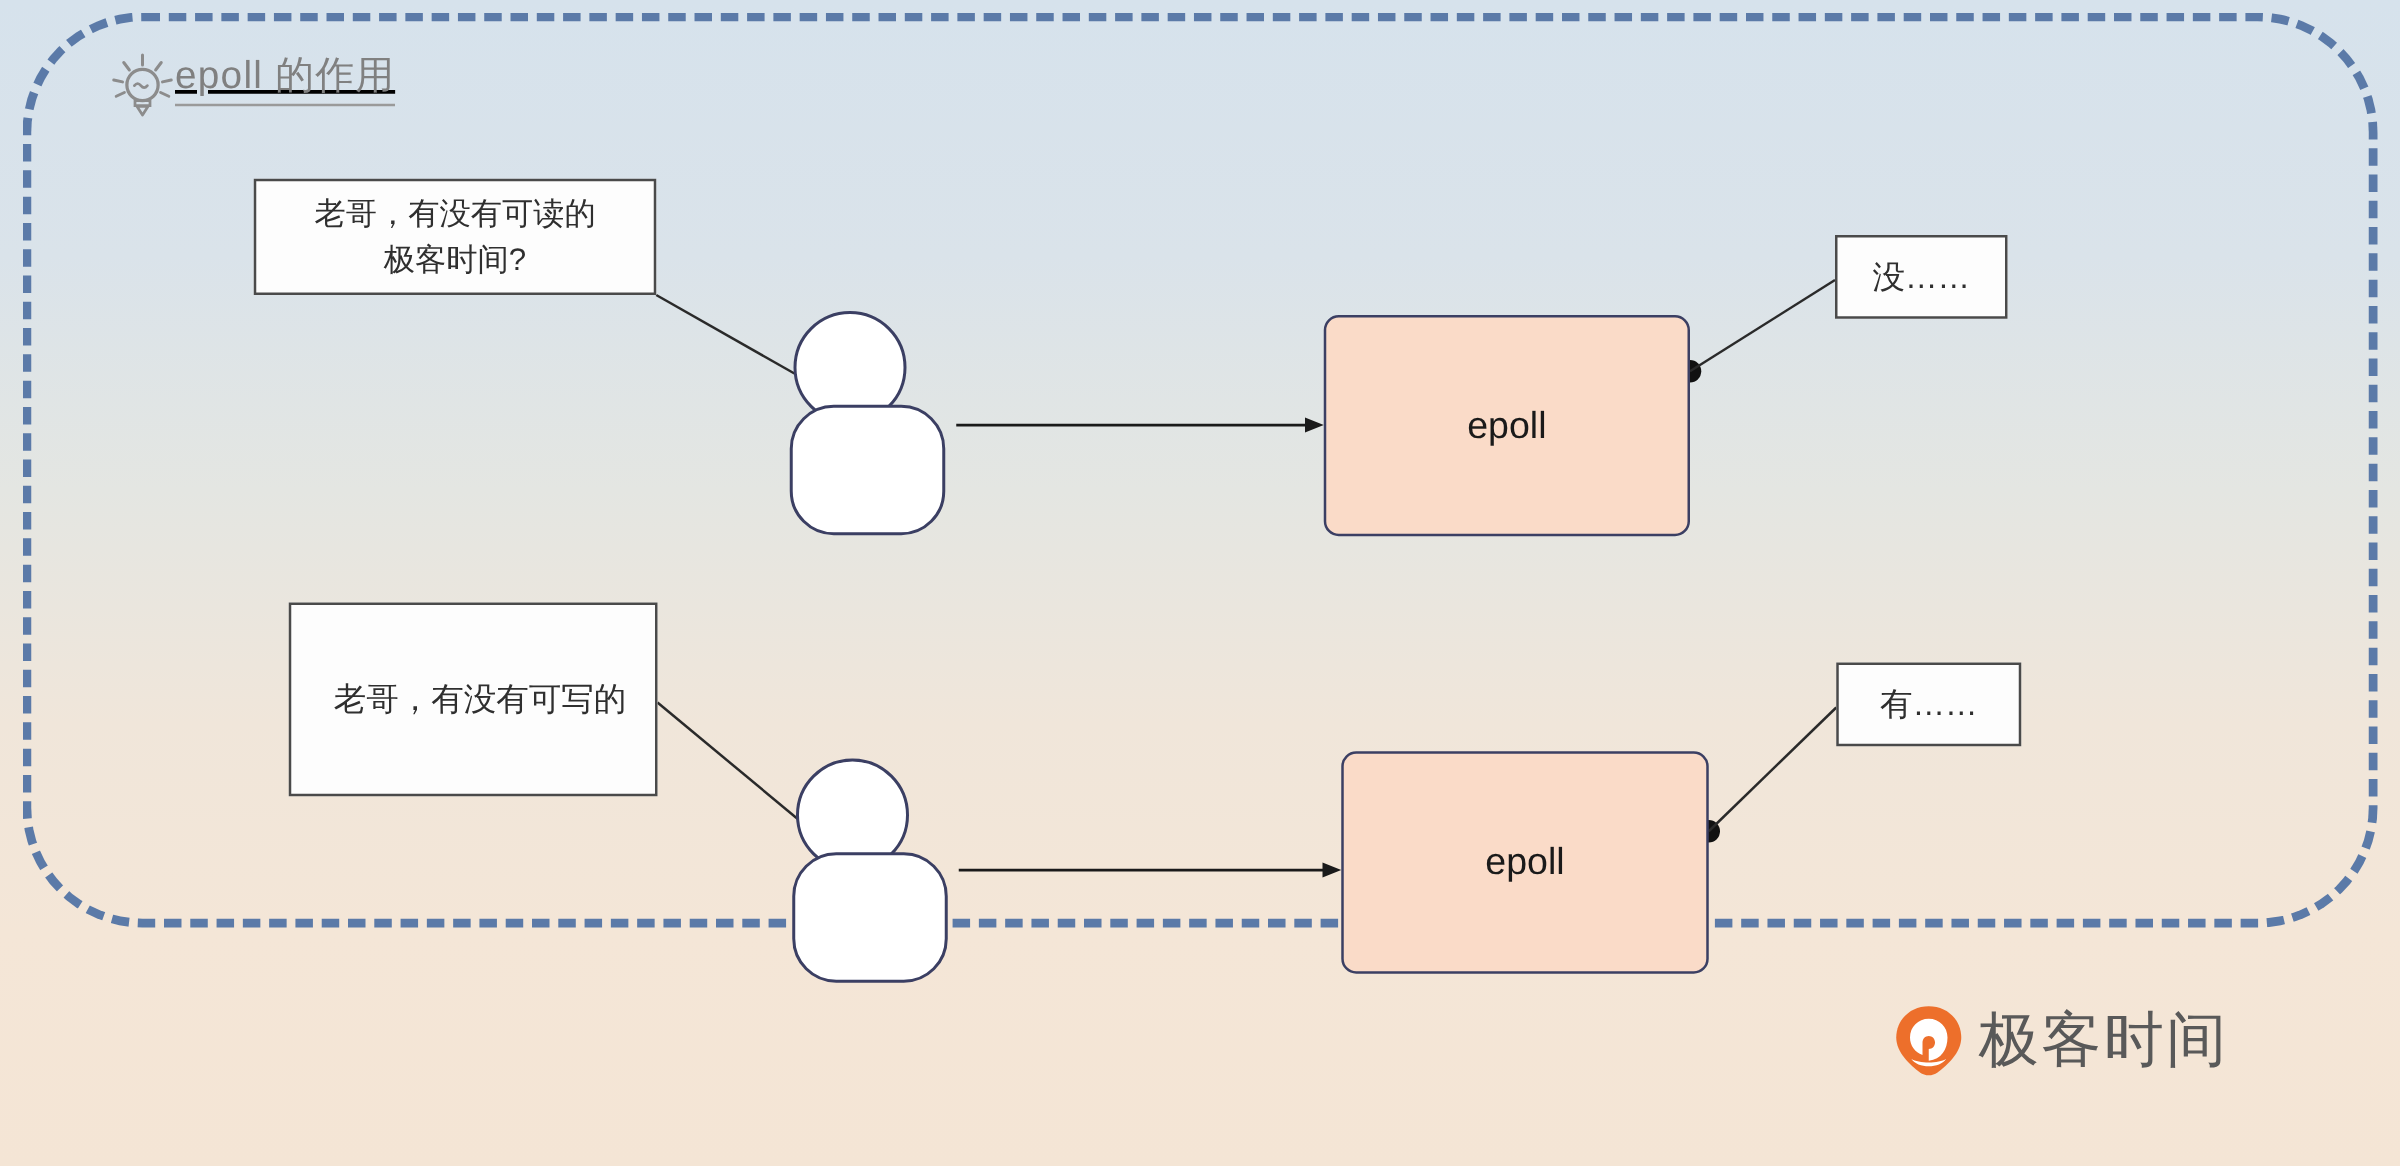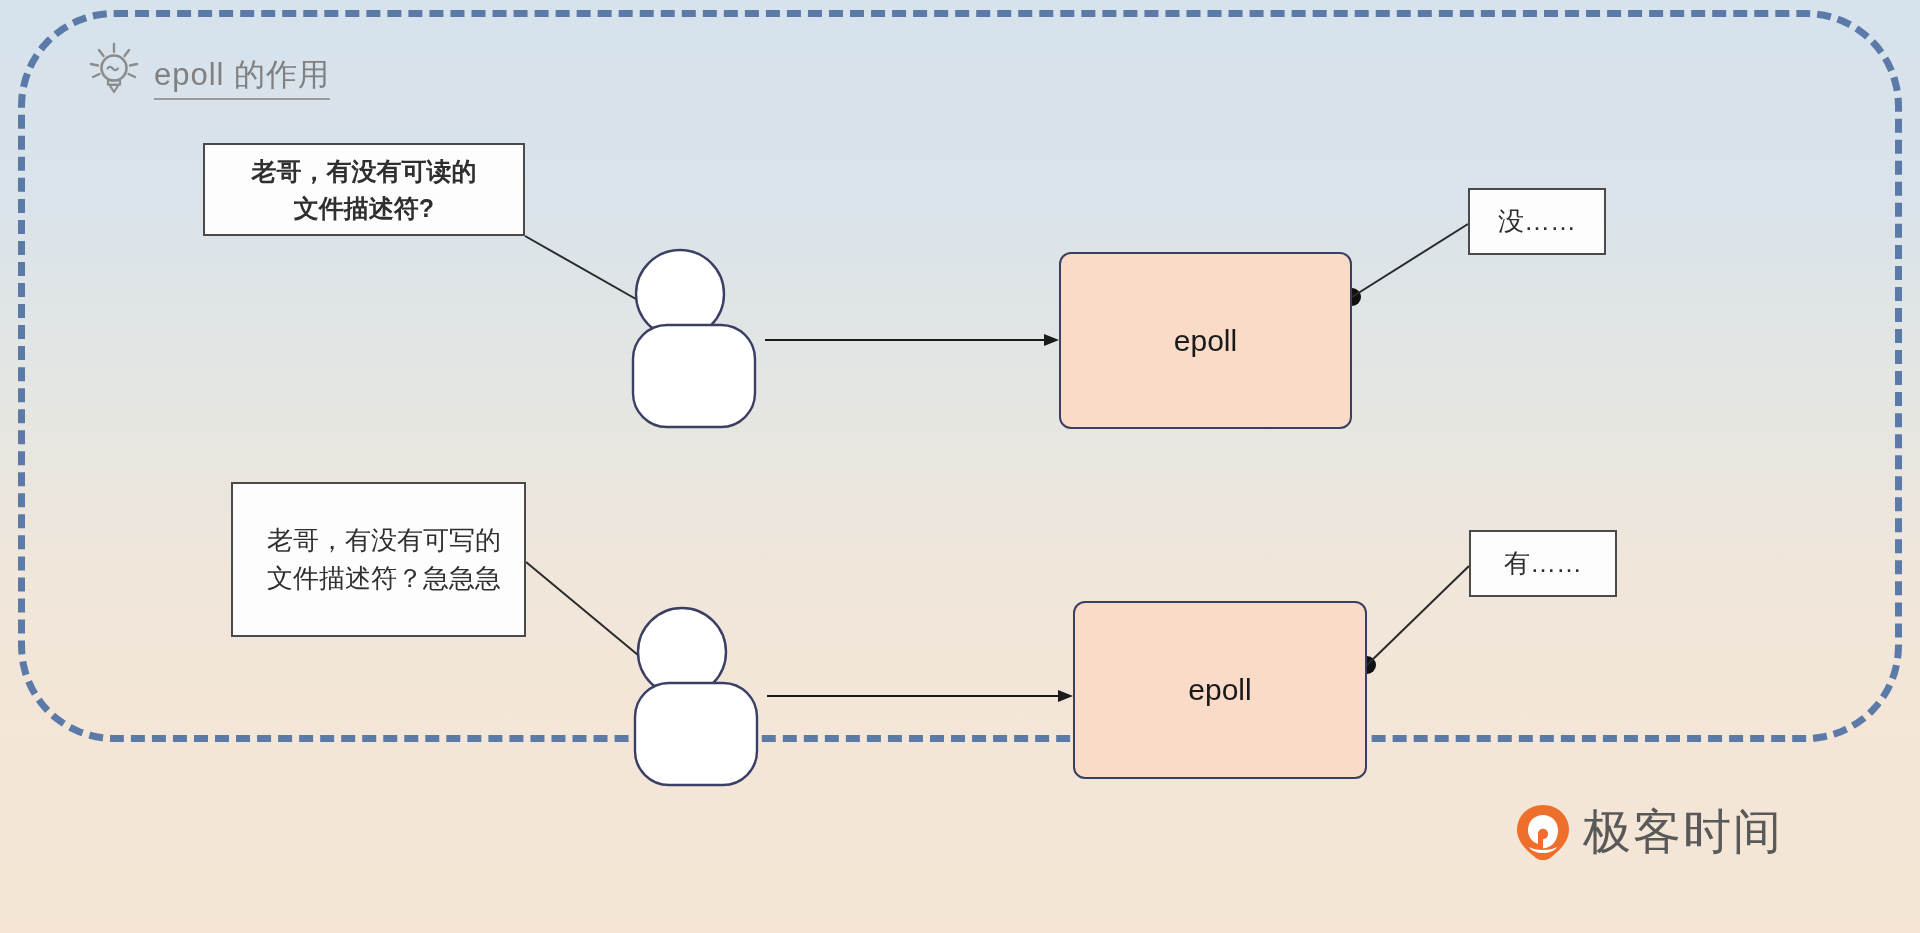--- a/index.html
+++ b/index.html
@@ -34,22 +34,22 @@
     box-sizing: border-box;
     pointer-events: none;
   }
 
   
   #title-row {
     position: absolute;
     left: 88px;
     top: 42px;
     display: flex;
-    align-items: flex-end;
-    gap: 14px;
+    align-items: flex-start;
+    text-decoration: underline;
   }
   #bulb-icon { width: 52px; height: 58px; display: block; }
   #title-text {
     font-size: 31px;
     color: #808080;
     letter-spacing: 1px;
     border-bottom: 2px solid #9a9a9a;
     padding-bottom: 5px;
     line-height: 1.15;
     white-space: nowrap;
@@ -65,21 +65,21 @@
     flex-direction: column;
     align-items: center;
     justify-content: center;
     color: #2f2f2f;
     font-size: 25px;
     line-height: 1.45;
     white-space: nowrap;
   }
   .callout.left-align { align-items: flex-start; padding-left: 34px; }
 
-  #callout-ask-read  { left: 203px; top: 143px; width: 322px; height: 93px; font-weight: bold; }
+  #callout-ask-read  { left: 203px; top: 143px; width: 322px; height: 93px; }
   #callout-ask-write { left: 231px; top: 482px; width: 295px; height: 155px;
                        font-size: 26px; }
   #callout-reply-no  { left: 1468px; top: 188px; width: 138px; height: 67px; font-size: 26px; }
   #callout-reply-yes { left: 1469px; top: 530px; width: 148px; height: 67px; font-size: 26px; }
 
   
   .epoll-box {
     position: absolute;
     background: #fadbc8;
     border: 2px solid #3b3f63;
@@ -167,39 +167,38 @@
 
     <line x1="767" y1="696" x2="1062" y2="696" stroke="#1a1a1a" stroke-width="2.2"></line>
     <polygon points="1073,696 1058,690 1058,702" fill="#1a1a1a"></polygon>
 
     <circle cx="1367" cy="665" r="9" fill="#111111"></circle>
     <line x1="1367" y1="665" x2="1469" y2="566" stroke="#2a2a2a" stroke-width="2"></line>
   </svg>
 
   <div class="callout" id="callout-ask-read">
     <div>老哥，有没有可读的</div>
-    <div>文件描述符?</div>
+    <div>极客时间?</div>
   </div>
 
   <svg class="actor" id="actor-read" viewBox="0 0 140 182">
     <circle cx="55" cy="47" r="44" fill="#ffffff" stroke="#3b3f63" stroke-width="2.4"></circle>
     <rect x="8" y="78" width="122" height="102" rx="34" ry="34" fill="#ffffff" stroke="#3b3f63" stroke-width="2.4"></rect>
   </svg>
 
   <div class="epoll-box" id="epoll-box-read">
     <span>epoll</span>
   </div>
 
   <div class="callout" id="callout-reply-no">
     <div>没……</div>
   </div>
 
   <div class="callout left-align" id="callout-ask-write">
     <div>老哥，有没有可写的</div>
-    <div>文件描述符？急急急</div>
   </div>
 
   <svg class="actor" id="actor-write" viewBox="0 0 140 182">
     <circle cx="55" cy="47" r="44" fill="#ffffff" stroke="#3b3f63" stroke-width="2.4"></circle>
     <rect x="8" y="78" width="122" height="102" rx="34" ry="34" fill="#ffffff" stroke="#3b3f63" stroke-width="2.4"></rect>
   </svg>
 
   <div class="epoll-box" id="epoll-box-write">
     <span>epoll</span>
   </div>

